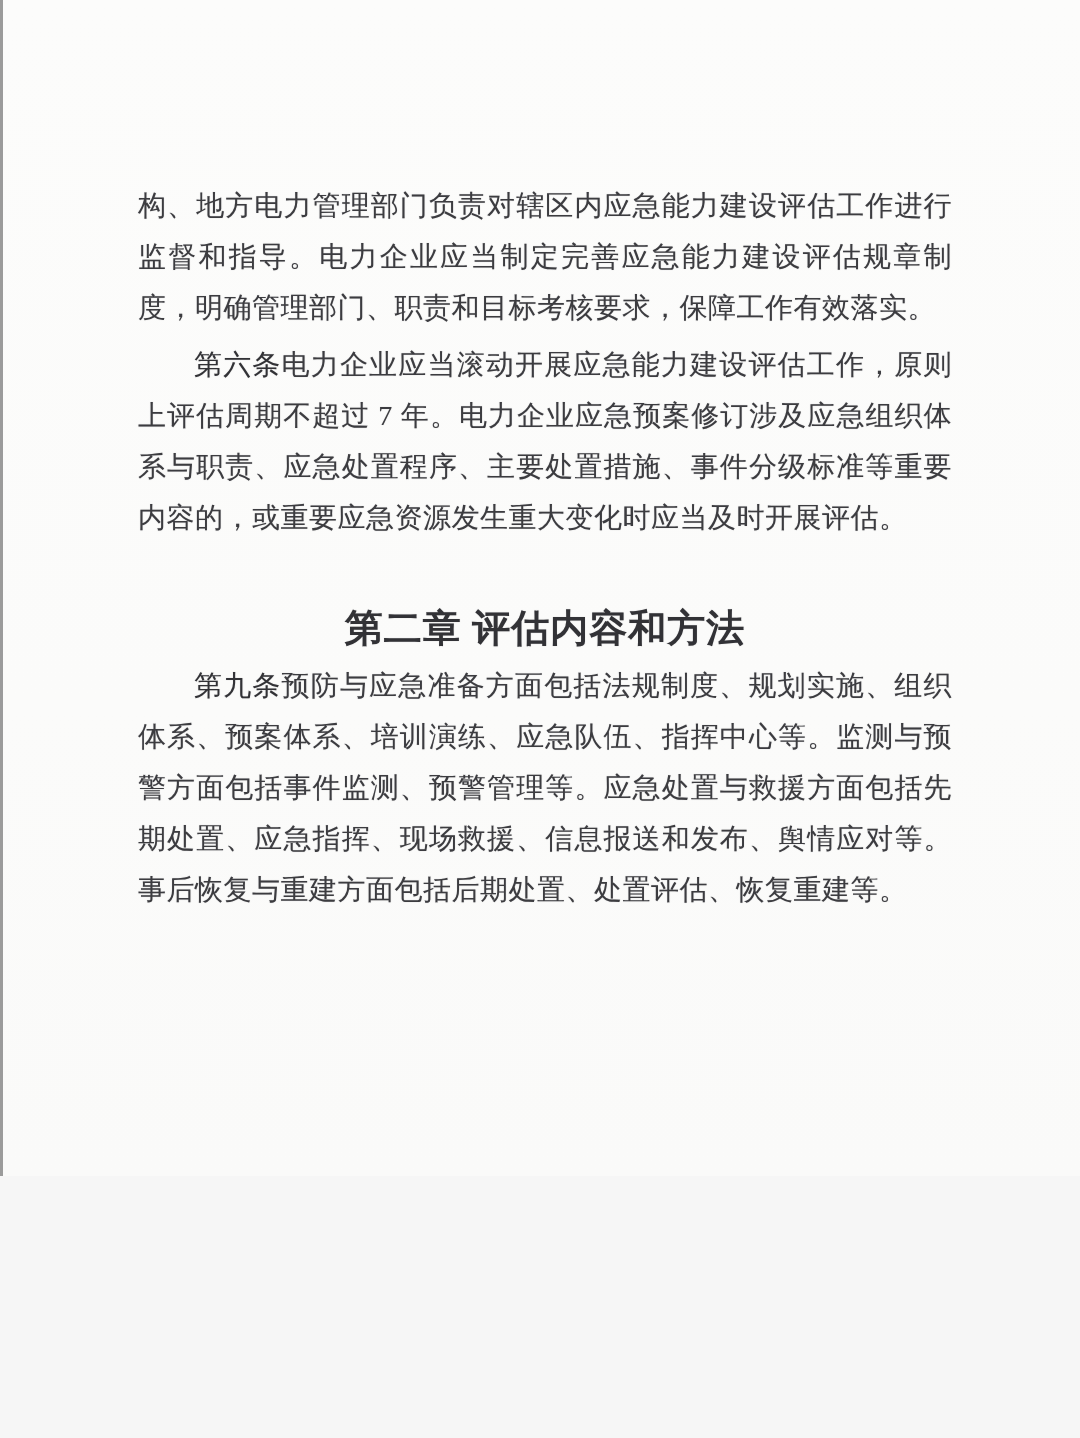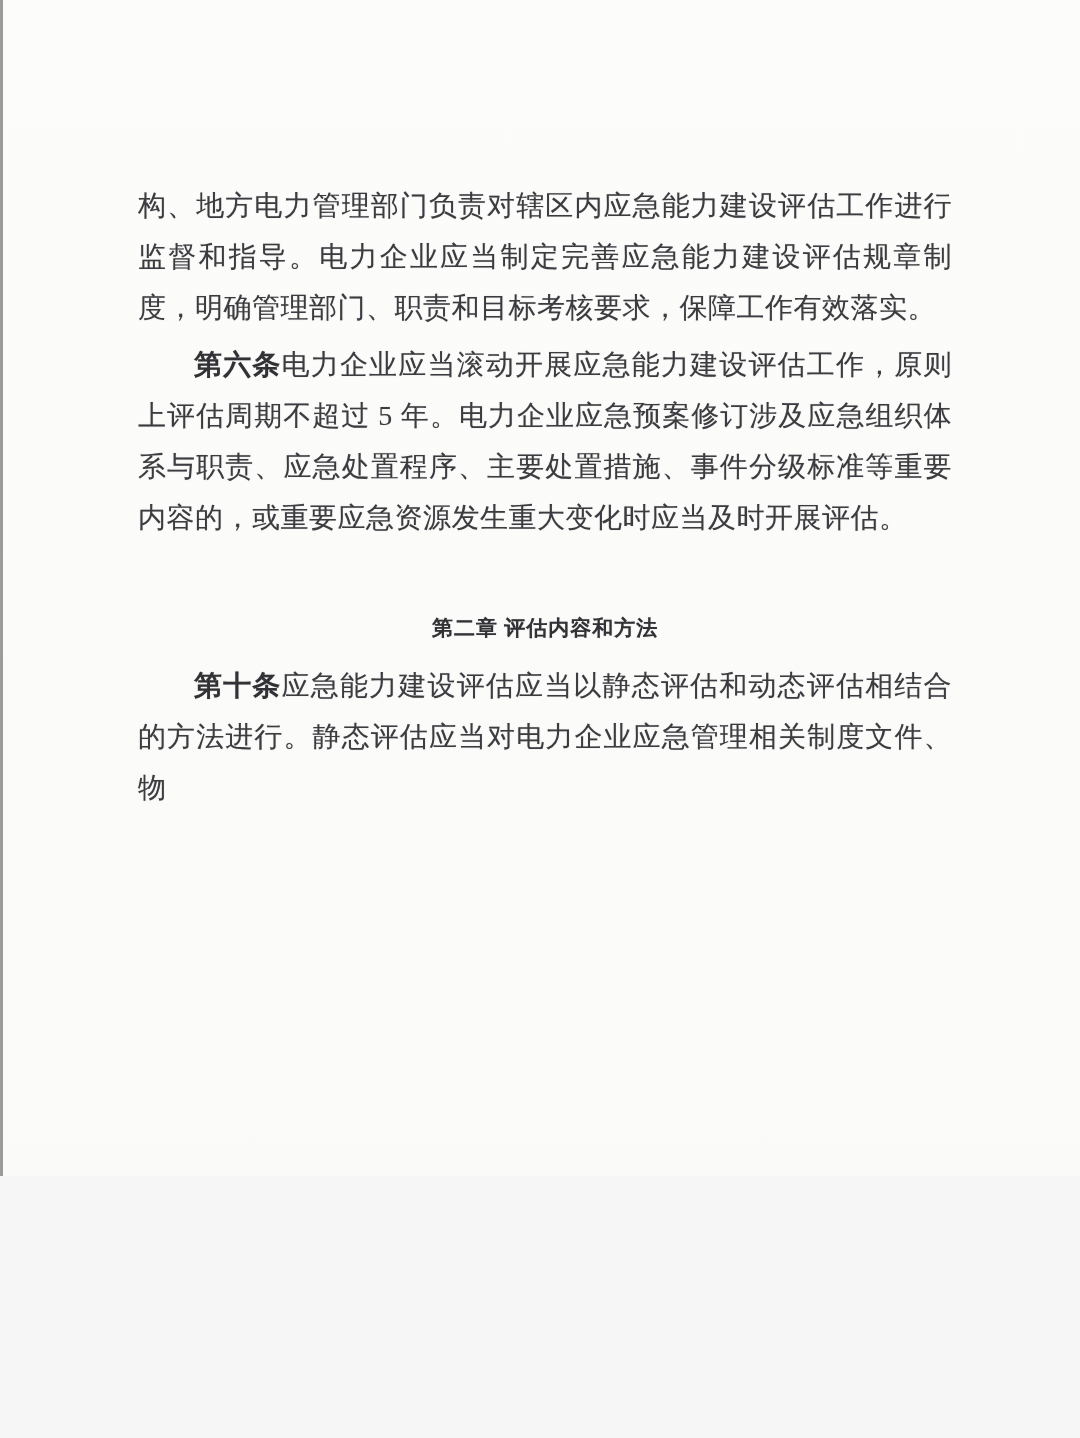--- a/index.html
+++ b/index.html
@@ -30,27 +30,27 @@
     text-align: justify;
     letter-spacing: 0.5px;
     text-shadow: 0 0 1px rgba(70,70,75,0.35);
   }
   p.para {
     margin: 0 0 6px 0;
     text-indent: 2em;
   }
   p.para.no-indent { text-indent: 0; }
   .lead {
-    font-weight: bold;
+    font-weight: normal;
     color: #323236;
   }
   .lead:empty { display: none; margin: 0; }
   h2.chapter {
     margin: 60px 0 6px 0;
-    font-size: 21px;
+    font-size: 38px;
     line-height: 51px;
     font-weight: bold;
     color: #323236;
     text-align: center;
     letter-spacing: 1px;
   }
   .page-number {
     position: absolute;
     left: 192px; top: 1348px;
     font-size: 27px;
@@ -62,25 +62,25 @@
 </head>
 <body>
 
 <div class="page">
   <div class="scan-edge"></div>
 
   <div class="text-block">
 
     <p class="para no-indent"><span>构、地方电力管理部门负责对辖区内应急能力建设评估工作进行监督和指导。电力企业应当制定完善应急能力建设评估规章制度，明确管理部门、职责和目标考核要求，保障工作有效落实。</span></p>
 
-    <p class="para"><span class="lead">第六条</span><span>电力企业应当滚动开展应急能力建设评估工作，原则上评估周期不超过 5 年。电力企业应急预案修订涉及应急组织体系与职责、应急处置程序、主要处置措施、事件分级标准等重要内容的，或重要应急资源发生重大变化时应当及时开展评估。</span></p>
+    <p class="para"><span class="lead">第六条</span><span>电力企业应当滚动开展应急能力建设评估工作，原则上评估周期不超过 7 年。电力企业应急预案修订涉及应急组织体系与职责、应急处置程序、主要处置措施、事件分级标准等重要内容的，或重要应急资源发生重大变化时应当及时开展评估。</span></p>
 
     <h2 class="chapter">第二章 评估内容和方法</h2>
 
 
 
+    <p class="para"><span class="lead">第九条</span><span>预防与应急准备方面包括法规制度、规划实施、组织体系、预案体系、培训演练、应急队伍、指挥中心等。监测与预警方面包括事件监测、预警管理等。应急处置与救援方面包括先期处置、应急指挥、现场救援、信息报送和发布、舆情应对等。事后恢复与重建方面包括后期处置、处置评估、恢复重建等。</span></p>
 
-    <p class="para"><span class="lead">第十条</span><span>应急能力建设评估应当以静态评估和动态评估相结合的方法进行。静态评估应当对电力企业应急管理相关制度文件、物</span></p>
 
   </div>
 
   <div class="page-number">— 4 —</div>
 </div>
 
 </body></html>

